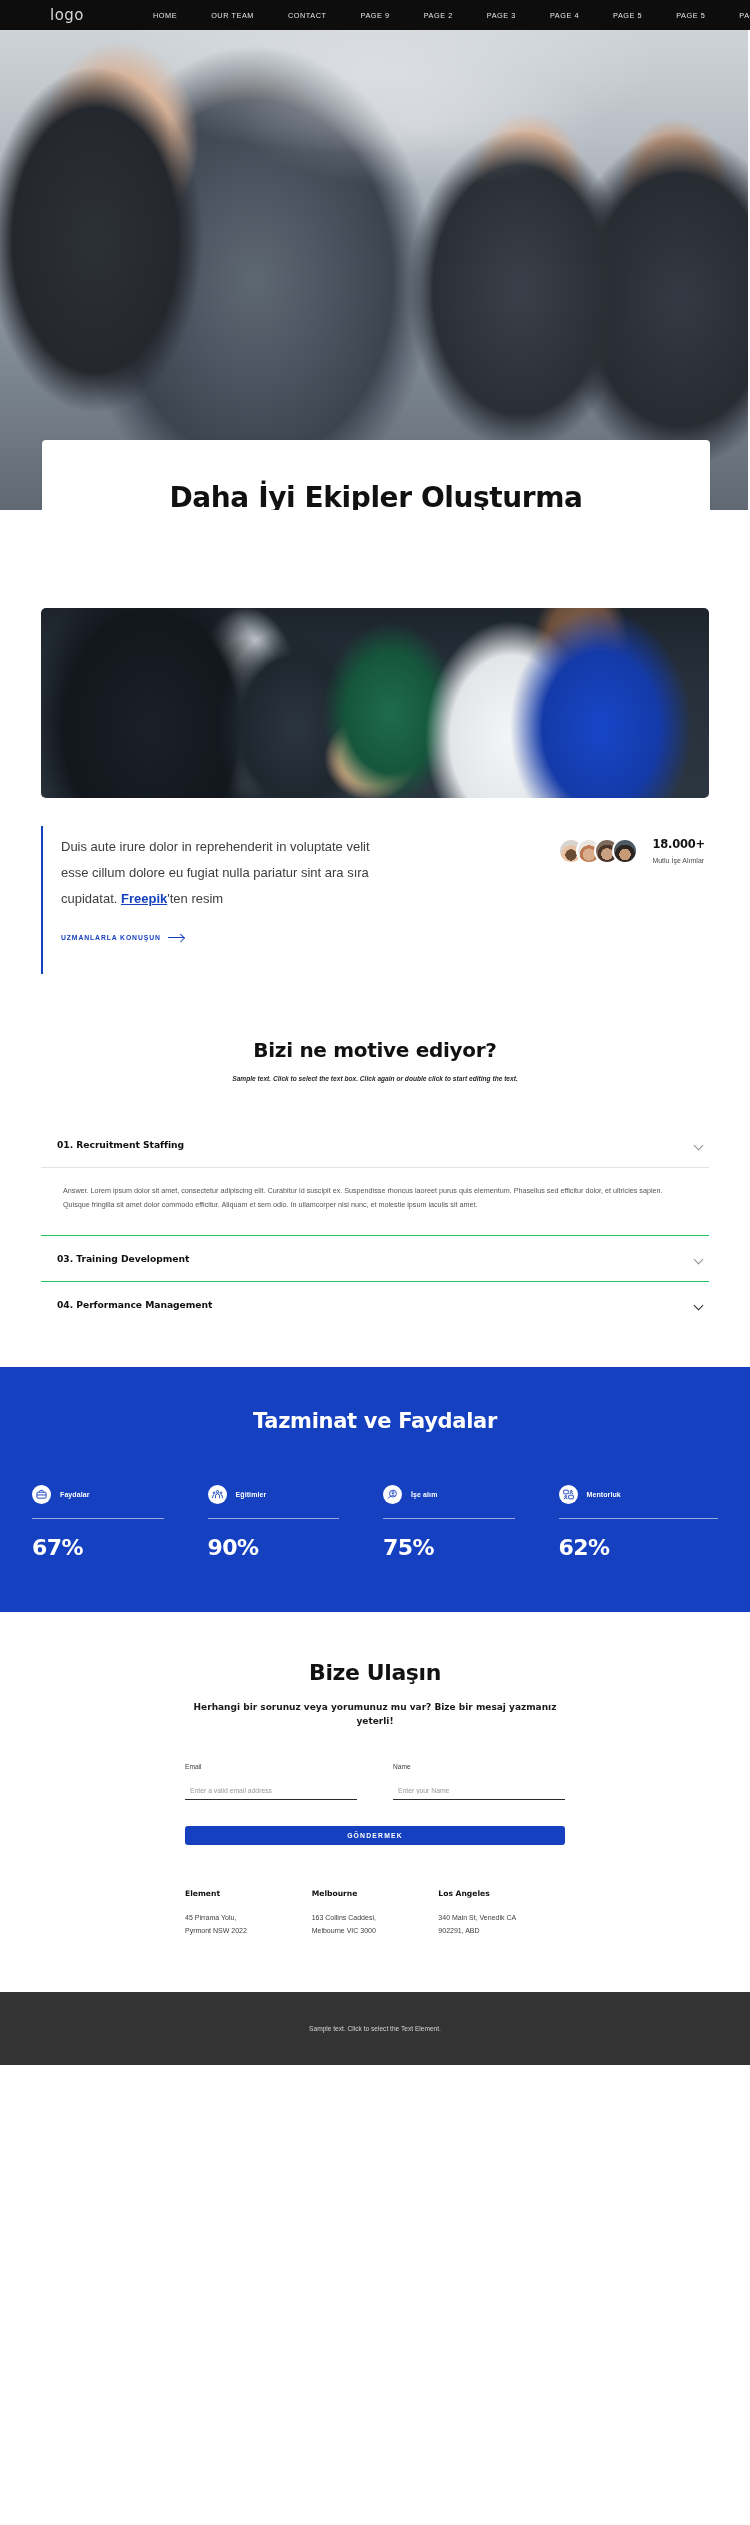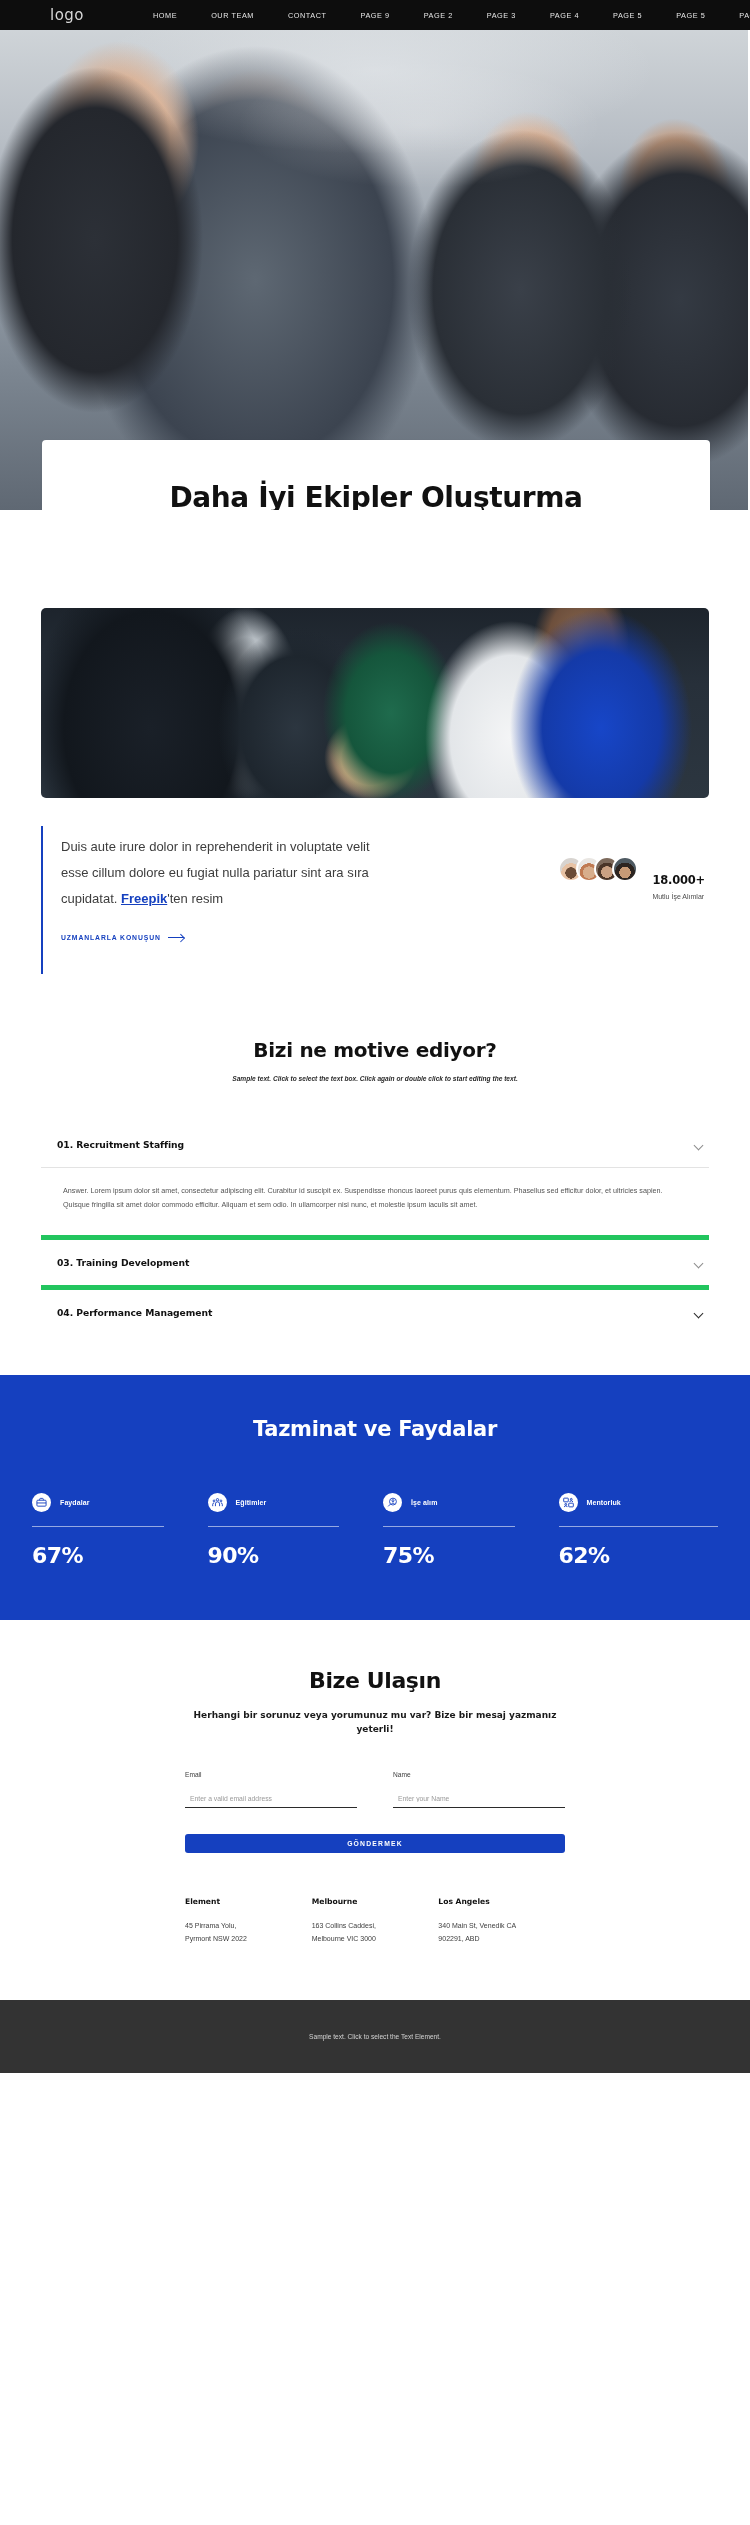--- a/index.html
+++ b/index.html
@@ -101,34 +101,34 @@
   .avatar{
     width:26px;height:26px;border-radius:50%;border:2px solid #fff;margin-left:-8px;
     background:#b9b2ac;position:relative;overflow:hidden;
   }
   .avatar:first-child{margin-left:0;}
   .avatar.a1{background:radial-gradient(circle at 50% 68%,#6a4b36 0 30%,#e7c2a4 31% 52%,#d8d4d0 53% 100%);}
   .avatar.a2{background:radial-gradient(circle at 50% 66%,#d8ae8c 0 33%,#c07a52 34% 50%,#e9e6e2 51% 100%);}
   .avatar.a3{background:radial-gradient(circle at 50% 64%,#caa183 0 32%,#4a3528 33% 52%,#7d6a5c 53% 100%);}
   .avatar.a4{background:radial-gradient(circle at 50% 66%,#c79a76 0 31%,#2c2420 32% 54%,#4e5a62 55% 100%);}
   .stat-num{font-size:11.5px;font-weight:700;color:#111;letter-spacing:-.2px;line-height:1.2;
-    font-family:"DejaVu Sans", sans-serif;margin-top:36px;}
+    font-family:"DejaVu Sans", sans-serif;}
   .stat-label{font-size:7px;color:#4c4c4c;margin-top:5px;}
 
   
   .acc-wrap{width:750px;padding:58px 0 40px;}
   .acc-title{
     text-align:center;font-size:20px;font-weight:700;color:#111;letter-spacing:-.3px;
     font-family:"DejaVu Sans", sans-serif;
   }
   .acc-sub{
     text-align:center;font-size:6.6px;font-style:italic;color:#2b2b2b;margin-top:13px;font-weight:600;
   }
   .acc-list{width:668px;margin:40px auto 0;}
-  .acc-item{border-bottom:5px solid #22c55e;}
+  .acc-item{border-bottom:1px solid #22c55e;}
   .acc-head{
     display:flex;align-items:center;justify-content:space-between;
     padding:17px 6px 17px 16px;cursor:pointer;
   }
   .acc-head h3{font-size:9.2px;font-weight:700;color:#111;letter-spacing:-.05px;
     font-family:"DejaVu Sans", sans-serif;}
   .chev{width:9px;height:9px;position:relative;}
   .chev:before{
     content:"";position:absolute;left:1px;top:2px;width:6px;height:6px;
     border-right:1.1px solid #8d8d8d;border-bottom:1.1px solid #8d8d8d;transform:rotate(45deg);

